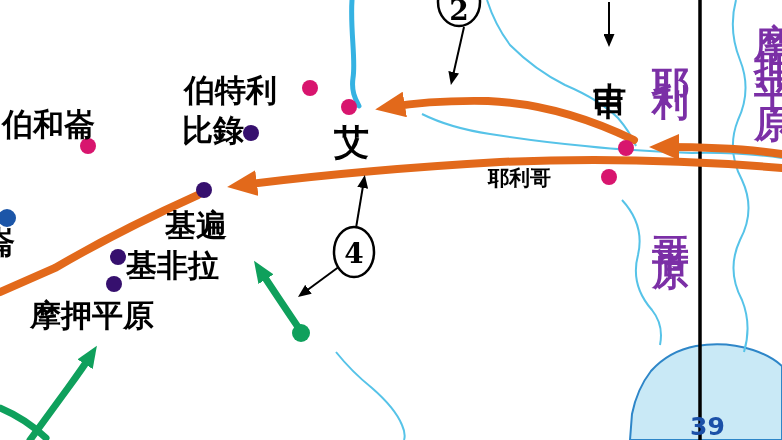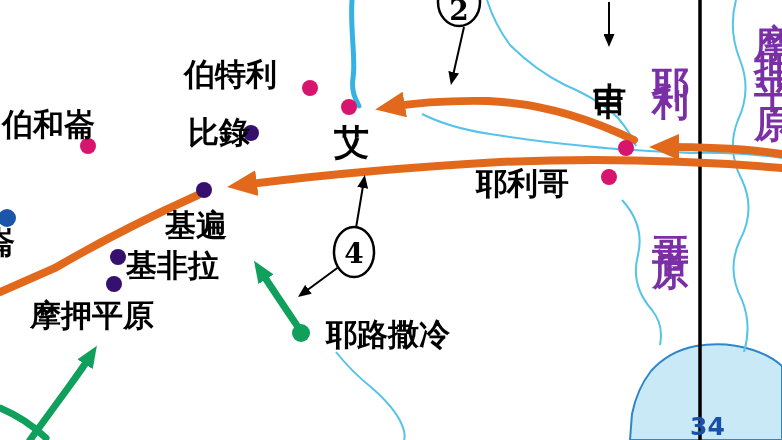--- a/index.html
+++ b/index.html
@@ -5,25 +5,25 @@
   html,body{margin:0;padding:0;background:#fff;}
   .map{position:relative;width:782px;height:440px;overflow:hidden;background:#ffffff;
        font-family:"DejaVu Sans","Liberation Sans",sans-serif;}
   .map svg{position:absolute;left:0;top:0;}
   .lbl{position:absolute;font-weight:bold;color:#000;line-height:1.08;white-space:nowrap;
        font-family:"DejaVu Sans","Liberation Sans",sans-serif;}
   .vert{writing-mode:vertical-rl;text-orientation:upright;}
   .purple{color:#7B2FA6;}
   .blue{color:#1B50A8;}
   .l-bethhoron{left:2px;top:108px;font-size:31px;}
-  .l-bethel{left:184px;top:58px;font-size:31px;}
-  .l-beeroth{left:188px;top:116px;font-size:31px;}
+  .l-bethel{left:184px;top:74px;font-size:31px;}
+  .l-beeroth{left:182px;top:116px;font-size:31px;font-family:Liberation Mono, monospace;}
   .l-ai{left:334px;top:124px;font-size:35px;}
   .l-gilgal{left:592px;top:56px;font-size:33px;letter-spacing:6px;}
-  .l-jericho{left:476px;top:167px;font-size:31px;}
+  .l-jericho{left:488px;top:167px;font-size:21px;}
   .l-jp-upper{left:650px;top:40px;font-size:37px;letter-spacing:12px;}
   .l-jp-lower{left:650px;top:206px;font-size:37px;letter-spacing:10px;}
   .l-moab{left:752px;top:-8px;font-size:38px;letter-spacing:28px;}
   .l-gibeon{left:165px;top:209px;font-size:31px;}
   .l-chephirah{left:126px;top:249px;font-size:31px;}
   .l-kiriath{left:30px;top:299px;font-size:31px;}
   .l-jerusalem{left:326px;top:318px;font-size:31px;}
   .l-partial{left:-16px;top:226px;font-size:31px;}
   .l-scale{left:690px;top:413px;font-size:25px;font-weight:bold;}
   .num{font-family:"DejaVu Serif","Liberation Serif",serif;font-weight:bold;}
@@ -94,17 +94,16 @@
   <div class="lbl l-beeroth">比錄</div>
   <div class="lbl l-ai">艾</div>
   <div class="lbl vert l-gilgal">吉甲</div>
   <div class="lbl l-jericho">耶利哥</div>
   <div class="lbl vert purple l-jp-upper">耶利</div>
   <div class="lbl vert purple l-jp-lower">哥平原</div>
   <div class="lbl vert purple l-moab">摩押平原</div>
   <div class="lbl l-chephirah">基非拉</div>
   <div class="lbl l-gibeon">基遍</div>
   <div class="lbl l-kiriath">摩押平原</div>
-  <div class="lbl l-jerusalem">耶路撒冷</div>
   <div class="lbl l-partial">崙</div>
-  <div class="lbl blue l-scale">34</div>
+  <div class="lbl blue l-scale">39</div>
 
 </div>
 
 </body></html>

